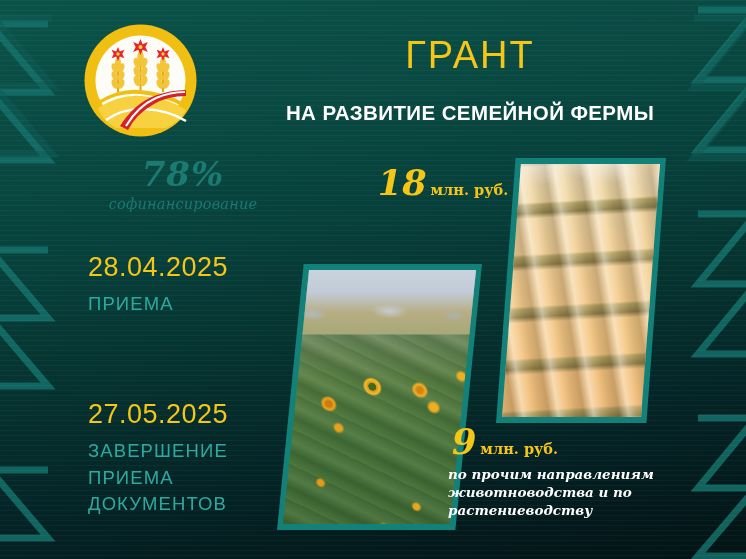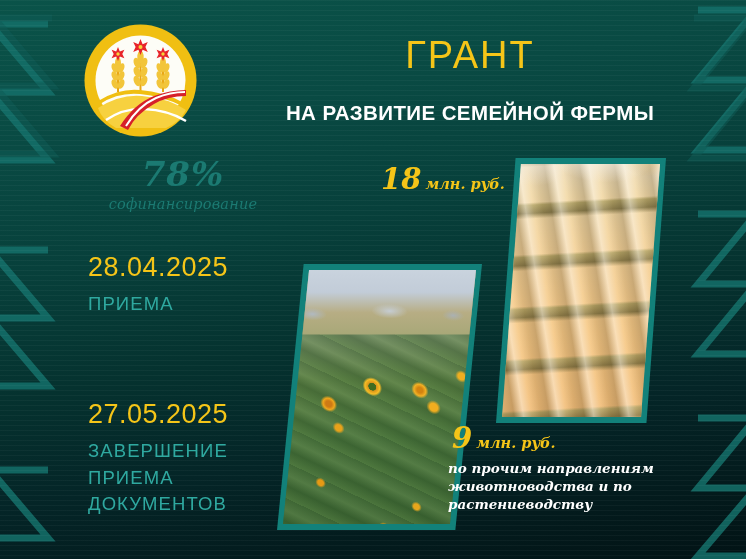--- a/index.html
+++ b/index.html
@@ -89,27 +89,27 @@
     font-size:18.5px; letter-spacing:1.1px;
     color:#2fa9a0; line-height:1.45;
   }
 
   
   .money{ position:absolute; z-index:7; }
   .money .amt{
     color:#f5c518;
     font-family:"DejaVu Serif", serif;
     font-style:italic; font-weight:bold;
-    font-size:29px; line-height:1;
+    font-size:35px; line-height:1;
     vertical-align:baseline;
   }
   .money .unit{
     color:#f5c518;
     font-family:"DejaVu Serif", serif;
-    font-style:italic; font-weight:bold;
+    font-weight:bold;
     font-size:14.5px; line-height:1;
     margin-left:4px;
   }
   .money .desc{
     color:#ffffff;
     font-family:"DejaVu Serif", serif;
     font-style:italic; font-weight:bold;
     font-size:13.5px; line-height:1.35;
     margin-top:4px;
   }

